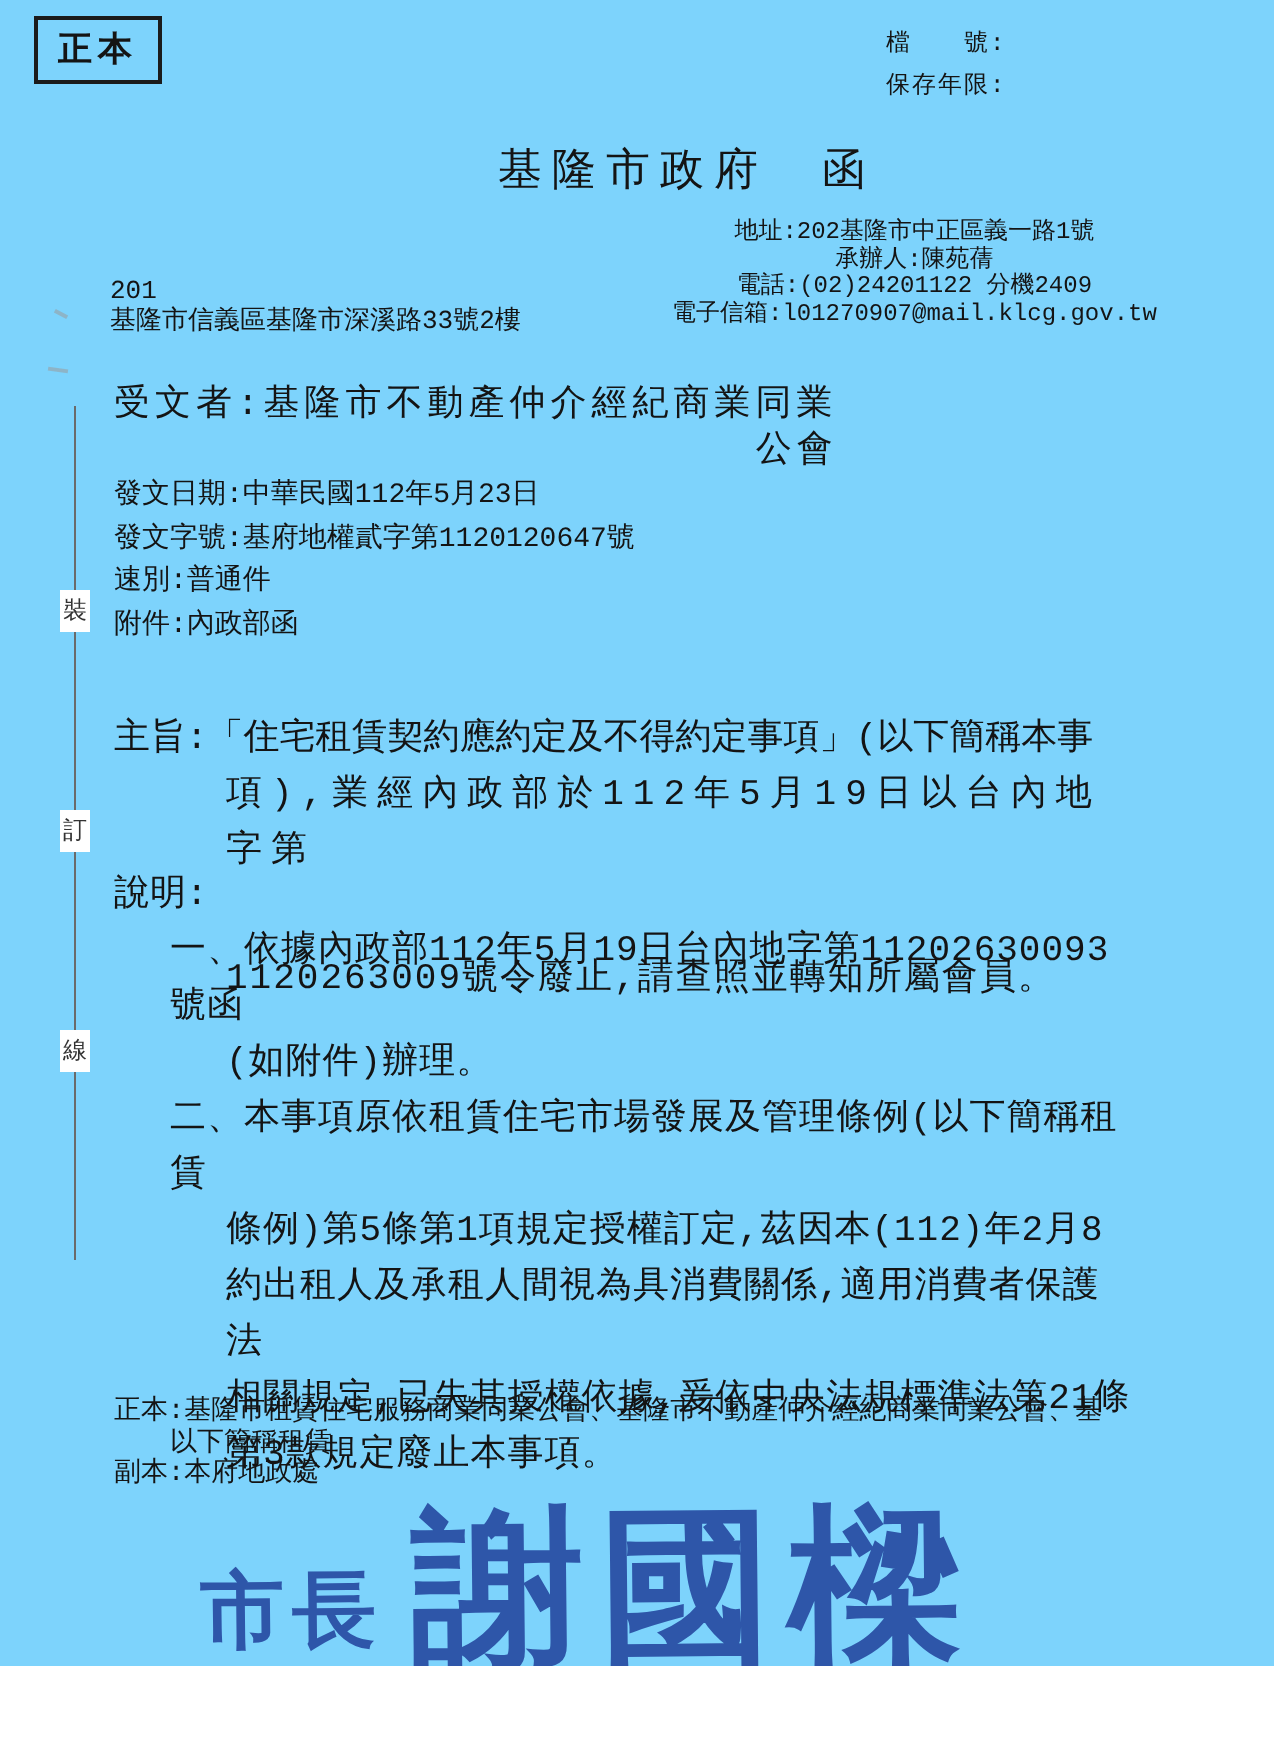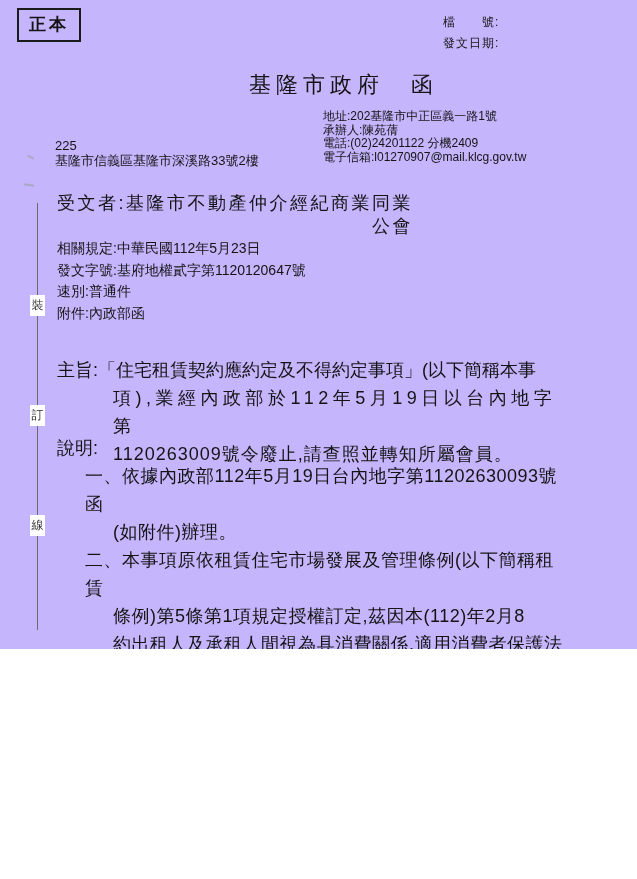--- a/index.html
+++ b/index.html
@@ -1,47 +1,47 @@
 <!DOCTYPE html>
 <html><head>
 <meta charset="utf-8">
 <style>
   html,body { margin:0; padding:0; background:#ffffff; }
   .page {
-    position:relative; width:637px; height:649px; background:#c4b5fd;
-    font-family:Liberation Sans, sans-serif; color:#141414;
+    position:relative; width:637px; height:833px; background:#7dd3fc;
+    font-family:Liberation Mono, monospace; color:#141414;
     overflow:hidden;
   }
   
   .copy-box {
     position:absolute; left:17px; top:8px;
     border:2px solid #1b1b1b; padding:3px 10px 4px 10px;
     font-size:17px; font-weight:bold; letter-spacing:3px;
   }
   
   .file-block { position:absolute; left:443px; top:12px; font-size:12px; line-height:21px; letter-spacing:1px; }
   
   .doc-title {
     position:absolute; left:0; top:70px; width:100%;
     text-align:center; font-size:22px; letter-spacing:5px; font-weight:500;
   }
   .doc-title .inner { margin-left:50px; }
   
-  .contact { position:absolute; left:323px; top:110px; font-size:12px; line-height:13.5px; }
+  .contact { position:absolute; left:336px; top:110px; font-size:12px; line-height:13.5px;text-align:center; }
   
   .addr { position:absolute; left:55px; top:138px; font-size:13px; line-height:15px; }
   
   .recipient { position:absolute; left:57px; top:192px; font-size:18px; line-height:23px; letter-spacing:2.5px; }
   .recipient .wrap { padding-left:76px;text-align:right; }
   
   .meta { position:absolute; left:57px; top:238px; font-size:14px; line-height:21.5px; }
   
   .subject { position:absolute; left:57px; top:356px; width:506px; font-size:18px; line-height:28px; }
   .subject .l2 { padding-left:56px; letter-spacing:4.5px; }
-  .subject .l3 { padding-left:56px; letter-spacing:1px; }
+  .subject .l3 { padding-left:56px; letter-spacing:1px;margin-top:36px; }
   
   .expl { position:absolute; left:57px; top:434px; width:510px; font-size:18px; line-height:28px; }
   .expl .item { letter-spacing:0.5px; }
   .expl .cont { padding-left:56px; letter-spacing:0.5px; }
   .expl .item-start { padding-left:28px; }
   
   .copies { position:absolute; left:57px; top:699px; font-size:13.5px; line-height:15.5px; }
   .copies .wrap { padding-left:28px; }
   
   .sig {
@@ -66,46 +66,46 @@
 <body>
 
 <div class="page">
 
   <div class="copy-box">
     <span>正本</span>
   </div>
 
   <div class="file-block">
     <div>檔　　號:</div>
-    <div>發文日期:</div>
+    <div>保存年限:</div>
   </div>
 
   <div class="doc-title">
     <span class="inner">基隆市政府　函</span>
   </div>
 
   <div class="contact">
     <div>地址:202基隆市中正區義一路1號</div>
     <div>承辦人:陳苑蒨</div>
     <div>電話:(02)24201122 分機2409</div>
     <div>電子信箱:l01270907@mail.klcg.gov.tw</div>
   </div>
 
   <div class="addr">
-    <div>225</div>
+    <div>201</div>
     <div>基隆市信義區基隆市深溪路33號2樓</div>
   </div>
 
   <div class="recipient">
     <div>受文者:基隆市不動產仲介經紀商業同業</div>
     <div class="wrap">公會</div>
   </div>
 
   <div class="meta">
-    <div>相關規定:中華民國112年5月23日</div>
+    <div>發文日期:中華民國112年5月23日</div>
     <div>發文字號:基府地權貳字第1120120647號</div>
     <div>速別:普通件</div>
     <div>附件:內政部函</div>
   </div>
 
   <div class="subject">
     <div>主旨:「住宅租賃契約應約定及不得約定事項」(以下簡稱本事</div>
     <div class="l2">項),業經內政部於112年5月19日以台內地字第</div>
     <div class="l3">1120263009號令廢止,請查照並轉知所屬會員。</div>
   </div>

